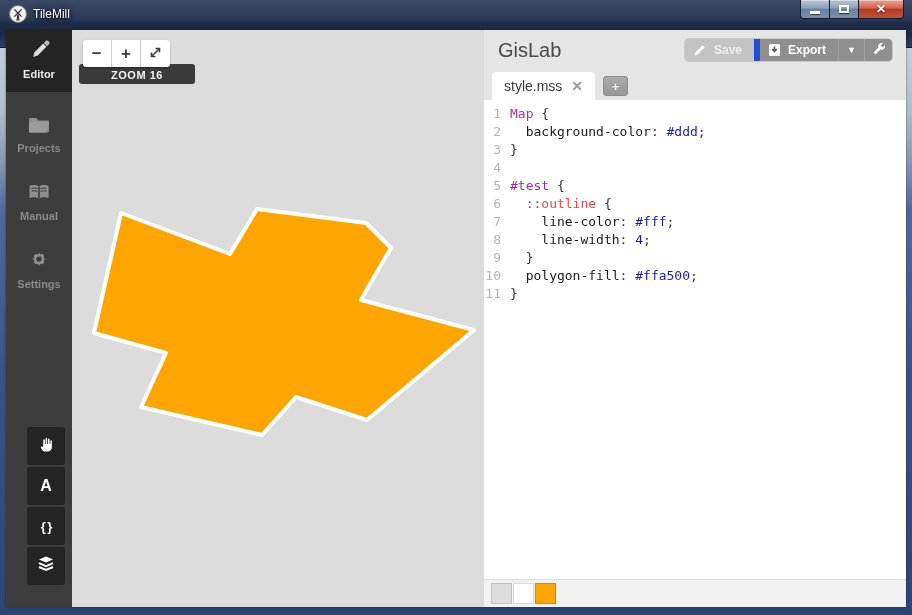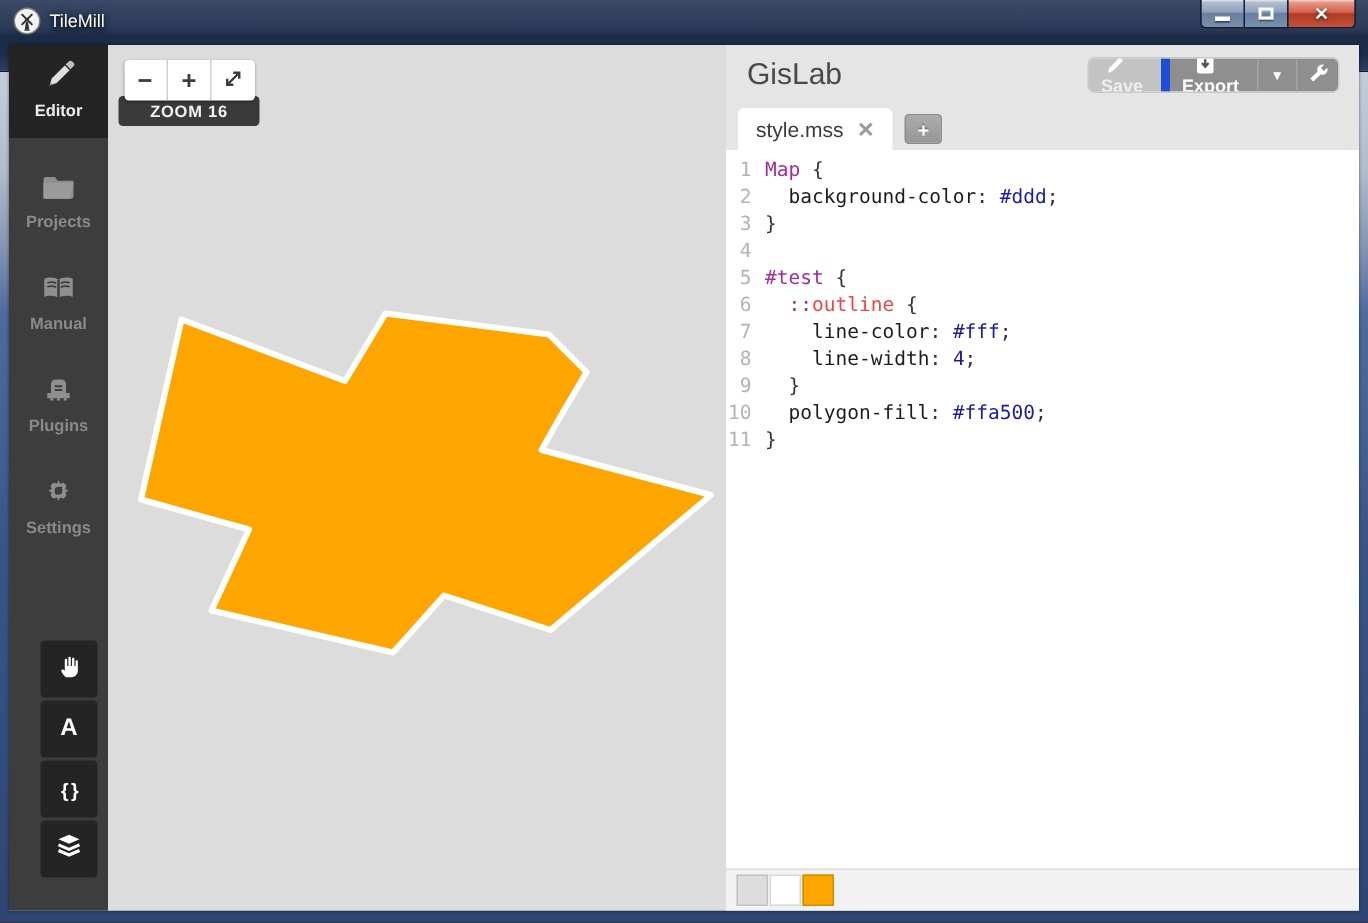--- a/index.html
+++ b/index.html
@@ -49,30 +49,30 @@
 
   
   .map { flex:1; position:relative; background:#dcdcdc; overflow:hidden; }
   .map svg.geometry { position:absolute; left:0; top:0; }
   .zoomctl { position:absolute; left:7px; top:10px; width:94px; }
   .zoom-buttons { position:relative; z-index:2; margin:0 auto; width:87px; height:27px; display:flex;
     background:#fff; border-radius:3px; box-shadow:0 1px 2px rgba(0,0,0,.35); overflow:hidden; }
   .zoom-btn { flex:1; display:flex; align-items:center; justify-content:center; font-size:17px; font-weight:bold;
     color:#3c3c3c; cursor:pointer; }
   .zoom-btn + .zoom-btn { border-left:1px solid #cfcfcf; }
-  .zoom-label { position:relative; z-index:1; margin-top:-3px; width:94px; height:20px; background:#3a3a3a;
+  .zoom-label { position:relative; z-index:1; margin-top:-3px; width:116px; height:20px; background:#3a3a3a;
     border-radius:3px; color:#f2f2f2; font-size:11px; font-weight:bold; letter-spacing:.5px;
     display:flex; align-items:center; justify-content:center; padding-top:2px; }
 
   
   .panel { width:422px; flex:none; display:flex; flex-direction:column; background:#e5e5e5; }
   .panel-header { height:40px; flex:none; display:flex; align-items:center; padding:0 14px; }
   .project-title { font-size:20px; color:#4a4a4a; flex:1; }
   .actions { display:flex; height:22px; border-radius:4px; overflow:hidden; box-shadow:0 0 0 1px rgba(0,0,0,.12); }
-  .act-btn { display:flex; align-items:center; justify-content:center; color:#fff; font-size:12px; font-weight:bold; cursor:pointer;flex-direction:column; }
+  .act-btn { display:flex; align-items:center; justify-content:center; color:#fff; font-size:12px; font-weight:bold; cursor:pointer; }
   .act-btn.save { background:#c3c3c3; color:#efefef; padding:0 12px 0 8px; }
   .act-btn.export { background:#8f8f8f; padding:0 12px 0 8px; border-left:6px solid #1d4ed8; }
   .act-btn.caret { background:#8f8f8f; width:26px; border-left:1px solid #a3a3a3; font-size:9px; }
   .act-btn.wrench { background:#8f8f8f; width:28px; border-left:1px solid #a3a3a3; }
   .act-btn .bicon { margin-right:7px; display:flex; }
 
   .tabstrip { height:30px; flex:none; display:flex; align-items:flex-end; padding-left:8px; }
   .tab { height:28px; background:#fff; border-radius:4px 4px 0 0; display:flex; align-items:center;
     padding:0 12px; cursor:pointer; }
   .tab-label { font-size:14px; color:#3a3a3a; }
@@ -159,31 +159,20 @@
           <span class="icon">
             <svg width="26" height="22" viewBox="0 0 26 22">
               <path d="M13 5.5C10.8 3.6 6 3.6 3.5 4.8V17c2.5-1.2 7.3-1.2 9.5.7 2.2-1.9 7-1.9 9.5-.7V4.8C20 3.6 15.2 3.6 13 5.5z" fill="#8f8f8f"></path>
               <path d="M13 5.5v12.2" stroke="#3d3d3d" stroke-width="1.6"></path>
               <path d="M5.5 7.5c2-.6 4.5-.5 6 .3M5.5 10.2c2-.6 4.5-.5 6 .3M14.5 7.8c1.5-.8 4-.9 6-.3M14.5 10.5c1.5-.8 4-.9 6-.3" stroke="#3d3d3d" stroke-width="1.1" fill="none"></path>
             </svg>
           </span>
           <span class="lbl">Manual</span>
         </div>
 
-        <div class="nav-item">
-          <span class="icon">
-            <svg width="26" height="22" viewBox="0 0 26 22">
-              <path d="M8 7c0-1.7 1.3-3 3-3h4c1.7 0 3 1.3 3 3v6H8V7z" fill="#8f8f8f"></path>
-              <path d="M5.5 13h15v3.5h-15z" fill="#8f8f8f"></path>
-              <path d="M7.5 16.5h2v1.5h-2zM12 16.5h2v1.5h-2zM16.5 16.5h2v1.5h-2z" fill="#8f8f8f"></path>
-              <path d="M10.5 8.5h5M10.5 11h5" stroke="#3d3d3d" stroke-width="1.2"></path>
-            </svg>
-          </span>
-          <span class="lbl">Plugins</span>
-        </div>
 
         <div class="nav-item">
           <span class="icon">
             <svg width="24" height="22" viewBox="0 0 24 22">
               <g fill="#8f8f8f">
                 <path d="M12 3.2l1 2.3 2.4-.6 1.8 1.8-.6 2.4 2.3 1-2.3 1 .6 2.4-1.8 1.8-2.4-.6-1 2.3-1-2.3-2.4.6-1.8-1.8.6-2.4-2.3-1 2.3-1-.6-2.4 1.8-1.8 2.4.6z"></path>
               </g>
               <circle cx="12" cy="10.1" r="2.6" fill="#3d3d3d"></circle>
               <path d="M10.2 12.7l4-5.2" stroke="#3d3d3d" stroke-width="1.2"></path>
             </svg>

